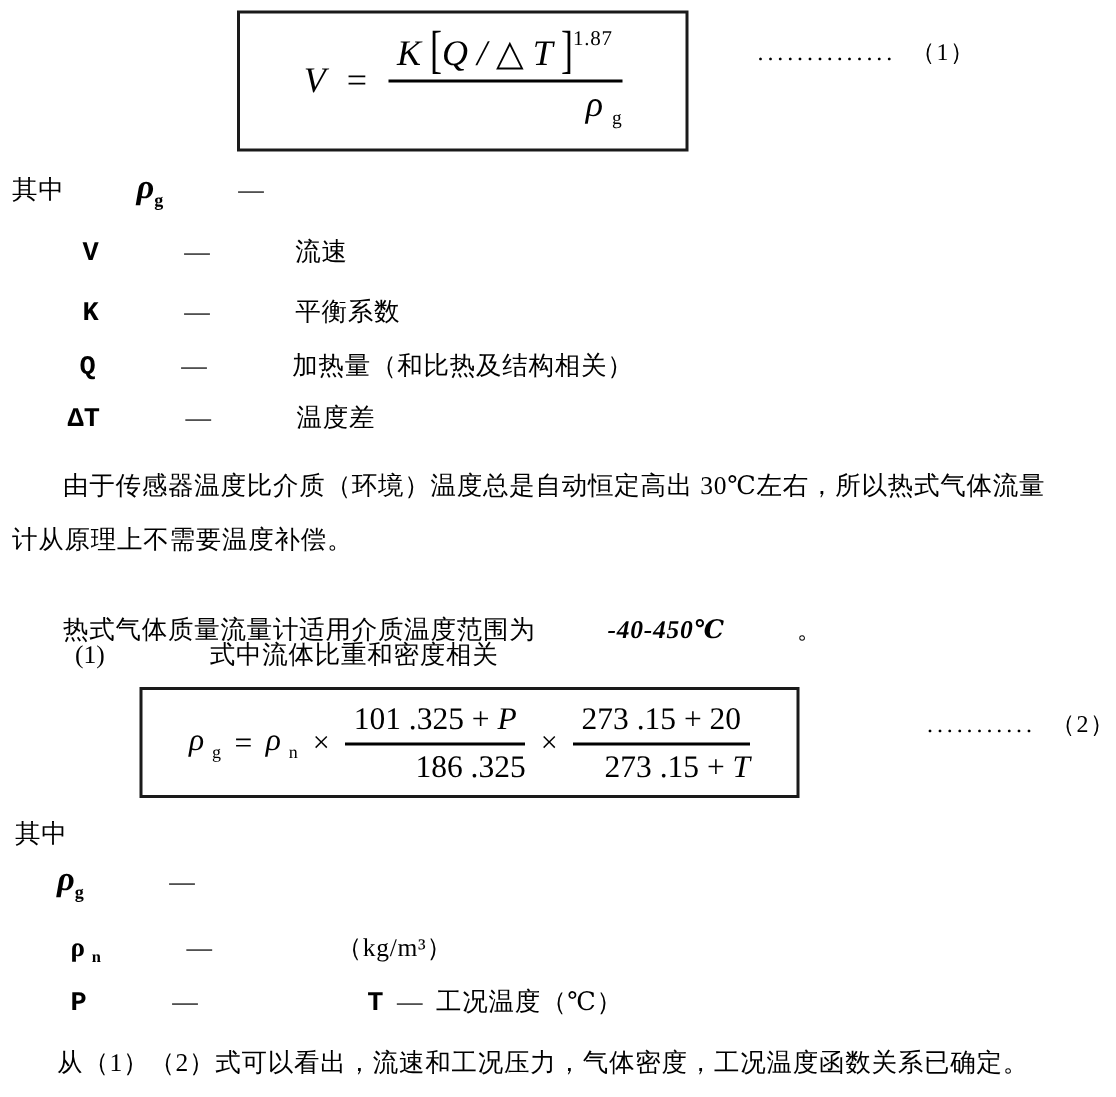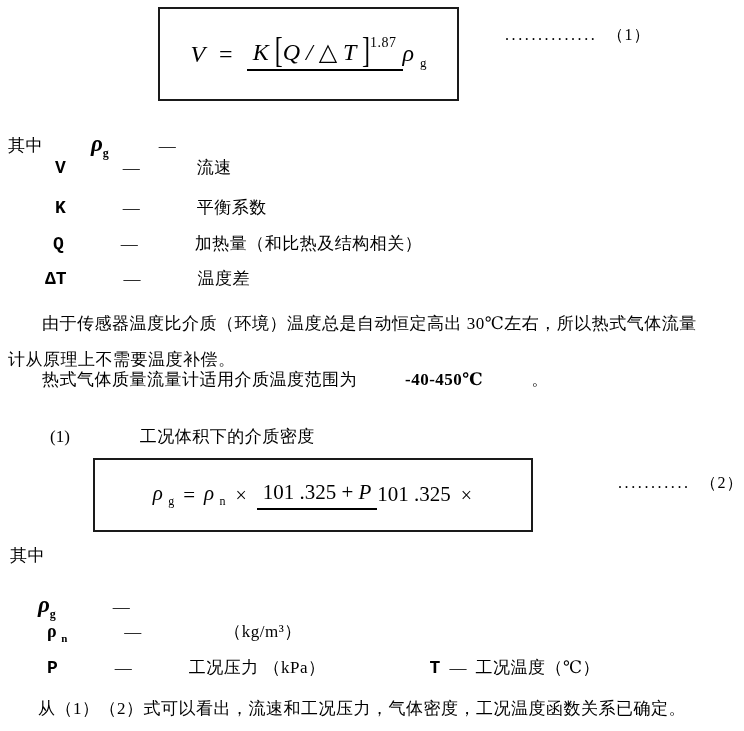--- a/index.html
+++ b/index.html
@@ -9,46 +9,46 @@
     overflow:hidden;
   }
   
   .f-box{
     position:absolute;border:2px solid #1a1a1a;background:#fff;
     display:flex;align-items:center;justify-content:center;
   }
   #f1-box{left:158px;top:7px;width:297px;height:90px;gap:14px;font-size:24px;}
   #f2-box{left:93px;top:458px;width:436px;height:70px;gap:9px;font-size:21px;}
   .it{font-style:italic;}
-  .frac{display:inline-flex;flex-direction:row;align-items:flex-start;vertical-align:middle;}
+  .frac{display:inline-flex;flex-direction:column;align-items:flex-end;vertical-align:middle;}
   .frac .num{border-bottom:2px solid #000;padding:0 6px 3px 6px;white-space:nowrap;}
   .frac .den{padding-top:2px;white-space:nowrap;}
   .bracket{display:inline-block;transform:scaleY(1.45);transform-origin:center 60%;font-style:normal;}
   sup.expo{font-size:14px;position:relative;top:-4px;font-style:normal;letter-spacing:.5px;}
   sub.small-sub{font-size:13px;font-style:normal;}
   .f2-sub{font-size:12px;font-style:normal;}
   .times{font-style:normal;font-size:20px;padding:0 1px;}
   
   .leader{position:absolute;font-size:16px;white-space:nowrap;}
   .leader .dots{letter-spacing:2.6px;}
   .leader .flabel{margin-left:10px;letter-spacing:1px;}
   
   .line{position:absolute;white-space:nowrap;font-size:17px;display:flex;align-items:baseline;gap:48px;}
   .cjk{letter-spacing:.5px;}
   .sym{
     font-family:"Liberation Mono","DejaVu Sans Mono",monospace;
     font-weight:700;font-size:18px;
   }
   .dash{margin:0 9px;}
   .dash-tight{margin:0 6px 0 2px;}
-  .rho-big{font-weight:700;font-style:italic;font-size:23px;font-family:"Liberation Serif","DejaVu Serif",serif;margin-top:19px;}
+  .rho-big{font-weight:700;font-style:italic;font-size:23px;font-family:"Liberation Serif","DejaVu Serif",serif;}
   .rho-big sub{font-size:12px;font-weight:700;font-style:normal;}
   .rho-small{font-weight:700;font-size:18px;font-style:normal;}
   .rho-small sub{font-size:11px;font-weight:700;}
-  .bold-range{font-weight:700;letter-spacing:.5px;}
+  .bold-range{font-weight:700;letter-spacing:.5px;font-style:italic;}
   .gap-desc2{margin-left:26px;}
   .t-block{margin-left:56px;display:inline-flex;align-items:baseline;}
 </style>
 </head>
 <body>
 
 <div class="canvas">
 
   <div class="f-box" id="f1-box">
     <span class="it">V</span>
@@ -91,40 +91,44 @@
       <span class="dash">—</span>
       <span class="cjk">温度差</span>
   </div>
 
   <div class="line cjk" style="left:42px;top:312px;">
     <span>由于传感器温度比介质（环境）温度总是自动恒定高出 30℃左右，所以热式气体流量</span>
   </div>
   <div class="line cjk" style="left:8px;top:348px;">
     <span>计从原理上不需要温度补偿。</span>
   </div>
-  <div class="line" style="left:42px;top:368px;">
+  <div class="line" style="left:42px;top:408px;">
     <span class="cjk">热式气体质量流量计适用介质温度范围为</span>
       <span class="bold-range">-40-450℃</span>
       <span class="cjk">。</span>
   </div>
   <div class="line" style="left:50px;top:425px;">
     <span>(1)</span>
-      <span class="cjk" style="margin-left:22px;">工况体积下的介质密度</span>
+      <span class="cjk" style="margin-left:22px;">式中流体比重和密度相关</span>
   </div>
 
   <div class="f-box" id="f2-box">
     <span class="it"><span>ρ</span> <sub class="f2-sub">g</sub></span>
     <span>=</span>
     <span class="it"><span>ρ</span> <sub class="f2-sub">n</sub></span>
     <span class="times">×</span>
     <span class="frac">
       <span class="num"><span>101 .325 + </span><span class="it">P</span></span>
-      <span class="den">101 .325</span>
+      <span class="den">186 .325</span>
     </span>
     <span class="times">×</span>
+    <span class="frac">
+      <span class="num">273 .15 + 20</span>
+      <span class="den"><span>273 .15 + </span><span class="it">T</span></span>
+    </span>
   </div>
   <div class="leader" style="left:618px;top:473px;">
     <span class="dots">...........</span><span class="flabel">（2）</span>
   </div>
 
   <div class="line cjk" style="left:10px;top:544px;">
     <span>其中</span>
   </div>
 
   <div class="line" style="left:38px;top:573px;">
@@ -134,21 +138,20 @@
 
   <div class="line" style="left:47px;top:620px;">
     <span class="rho-small"><span>ρ</span> <sub>n</sub></span>
       <span class="dash">—</span>
       <span class="cjk gap-desc2">（kg/m³）</span>
   </div>
 
   <div class="line" style="left:47px;top:656px;">
     <span class="sym">P</span>
       <span class="dash">—</span>
-      <span class="cjk">工况压力 （kPa）</span>
     <span class="t-block">
         <span class="sym">T</span>
         <span class="dash">—</span>
         <span class="cjk">工况温度（℃）</span>
       </span>
   </div>
 
   <div class="line cjk" style="left:38px;top:697px;">
     <span>从（1）（2）式可以看出，流速和工况压力，气体密度，工况温度函数关系已确定。</span>
   </div>

